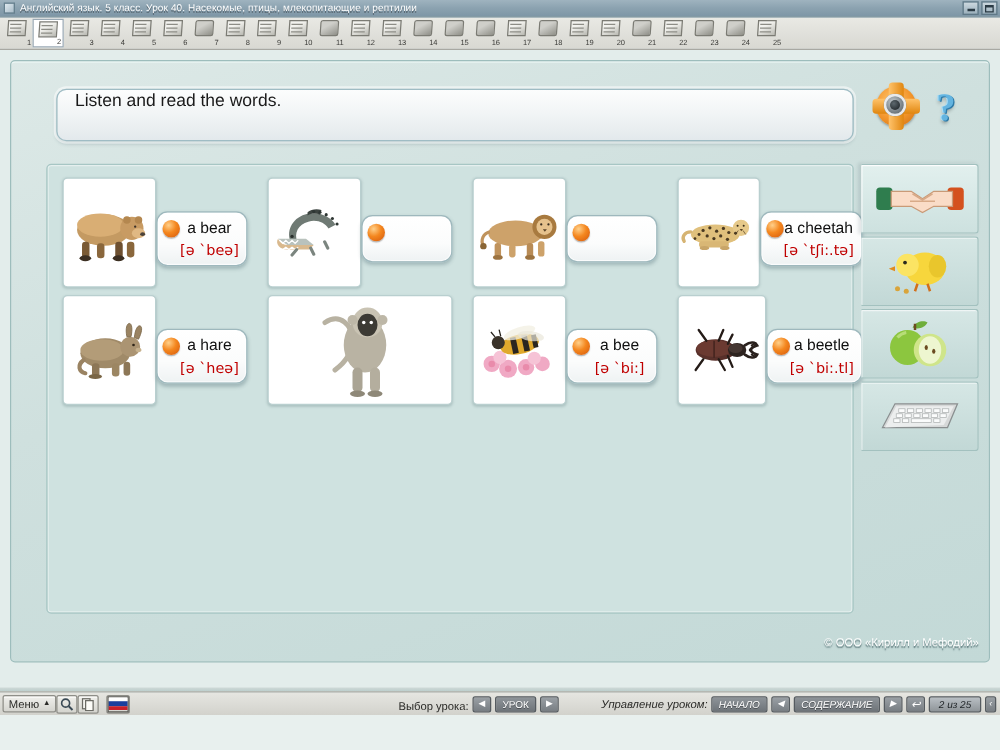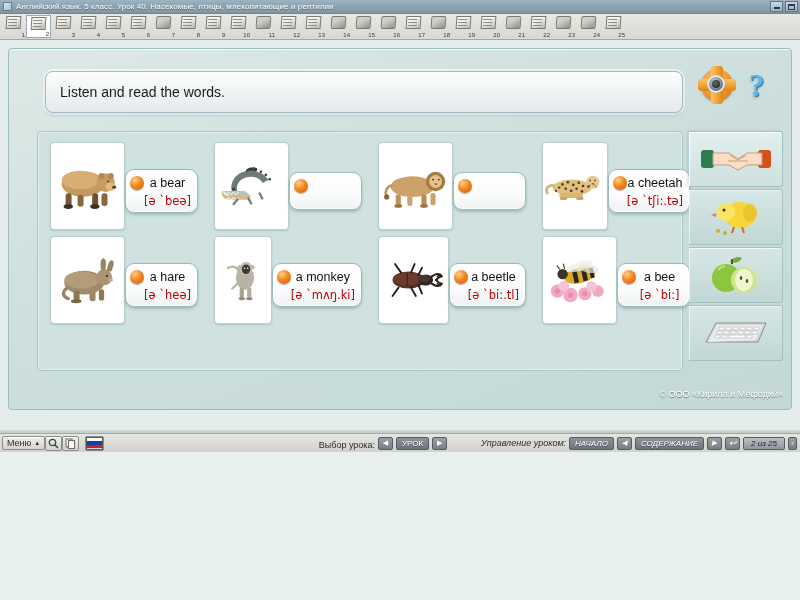--- a/index.html
+++ b/index.html
@@ -3,21 +3,21 @@
 <meta charset="utf-8">
 <style>
   * { box-sizing: border-box; margin: 0; padding: 0; }
   html, body {
     width: 800px; height: 600px; overflow: hidden;
     font-family: "Liberation Sans", sans-serif;
     background: #e8f0ee;
   }
 
   
-  #app { position: relative; width: 800px; height: 452px; background: #e3edeb; }
+  #app { position: relative; width: 800px; height: 572px; background: #e3edeb; }
 
   .titlebar {
     height: 14px; width: 100%;
     background: linear-gradient(180deg, #9fb3bf 0%, #8ba2b0 50%, #7e96a6 100%);
     display: flex; align-items: center; border-bottom: 1px solid #6d8693;
     position: relative;
   }
   .title-icon {
     width: 9px; height: 9px; margin: 0 4px 0 3px;
     background: linear-gradient(135deg,#dfe9ef,#a9bcc8);
@@ -79,21 +79,21 @@
     box-shadow: inset 0 1px 0 #f2fbfa;
   }
 
   
   .prompt-wrap { position: absolute; left: 36px; top: 22px; right: 108px; }
   .prompt {
     height: 42px; border-radius: 8px;
     background: linear-gradient(180deg,#fcfdfd 0%,#f2f5f6 45%,#e3e9ec 100%);
     border: 1px solid #9fbcc4;
     box-shadow: 0 0 0 2px rgba(255,255,255,.55), 0 2px 3px rgba(70,100,110,.3);
-    display: flex; align-items: center; padding-left: 14px;
+    display: flex; align-items: flex-start; padding-left: 14px;
   }
   .prompt-text { font-size: 14px; color: #1a1a1a; }
 
   .tool-icons { position: absolute; right: 12px; top: 18px; display: flex; gap: 8px; align-items: center; }
   .ic { width: 36px; height: 36px; position: relative; cursor: pointer; }
 
   
   .ic-speaker .gear {
     position: absolute; inset: 2px;
     background: radial-gradient(circle at 40% 35%, #ffc36b 0%, #f2942a 55%, #c96c10 100%);
@@ -521,50 +521,20 @@
     <circle cx="55" cy="16" r="1.4" fill="#fff"></circle>
                   <circle cx="61" cy="16" r="1.4" fill="#fff"></circle>
     <circle cx="46" cy="14" r="4" fill="#bdb7a7"></circle>
                   <circle cx="70" cy="14" r="4" fill="#bdb7a7"></circle>
     <rect x="46" y="52" width="8" height="20" rx="4" fill="#aaa494"></rect>
     <rect x="60" y="52" width="8" height="20" rx="4" fill="#b4ae9e"></rect>
     <ellipse cx="50" cy="73" rx="6" ry="2.6" fill="#8e8878"></ellipse>
     <ellipse cx="64" cy="73" rx="6" ry="2.6" fill="#8e8878"></ellipse>
   </svg>
               </div>
-              <div class="word">
-                <span class="bullet"></span>
-                <span class="txt"><span class="label">a monkey</span><br><span class="ipa">[ə `mʌŋ.ki]</span></span>
-              </div>
-            </div>
-            <div class="cell">
-              <div class="photo">
-                <svg width="112" height="68" viewBox="0 0 112 68">
-    <ellipse cx="48" cy="34" rx="26" ry="14" fill="#58302a"></ellipse>
-    <ellipse cx="46" cy="32" rx="23" ry="11" fill="#6b3a31"></ellipse>
-    <path d="M46 22v22" stroke="#3a1f1a" stroke-width="1.6"></path>
-    <ellipse cx="76" cy="34" rx="12" ry="9" fill="#2e2420"></ellipse>
-    <ellipse cx="74" cy="32" rx="9" ry="6" fill="#453732"></ellipse>
-    <path d="M86 28c8-6 14-4 16 0-4 1-7 3-9 6" fill="none" stroke="#2a211d" stroke-width="3.5" stroke-linecap="round"></path>
-    <path d="M86 40c8 6 14 4 16 0-4-1-7-3-9-6" fill="none" stroke="#2a211d" stroke-width="3.5" stroke-linecap="round"></path>
-    <path d="M95 28l5-3M95 40l5 3" stroke="#2a211d" stroke-width="2.5" stroke-linecap="round"></path>
-    <g stroke="#241b17" stroke-width="3" fill="none" stroke-linecap="round">
-      <path d="M36 22L26 8"></path>
-                    <path d="M52 22L58 8"></path>
-                    <path d="M32 46L22 60"></path>
-      <path d="M52 46L60 60"></path>
-                    <path d="M64 26L70 14"></path>
-                    <path d="M64 42L70 56"></path>
-    </g>
-  </svg>
-              </div>
-              <div class="word">
-                <span class="bullet"></span>
-                <span class="txt"><span class="label">a beetle</span><br><span class="ipa">[ə `bi:.tl]</span></span>
-              </div>
             </div>
             <div class="cell">
               <div class="photo">
                 <svg width="112" height="70" viewBox="0 0 112 70">
     <g fill="#f0a9c4">
       <circle cx="22" cy="52" r="10"></circle>
                     <circle cx="42" cy="58" r="11"></circle>
       <circle cx="64" cy="56" r="10"></circle>
                     <circle cx="84" cy="52" r="9"></circle>
       <circle cx="32" cy="44" r="8" fill="#f6c3d6"></circle>
@@ -585,20 +555,46 @@
     <path d="M26 19l-5-6M33 18l-2-8" stroke="#2a2620" stroke-width="1.6"></path>
     <ellipse cx="56" cy="14" rx="20" ry="7" fill="#f2efe2" opacity=".75" transform="rotate(-18 56 14)"></ellipse>
     <ellipse cx="70" cy="18" rx="16" ry="6" fill="#eae7da" opacity=".7" transform="rotate(8 70 18)"></ellipse>
   </svg>
               </div>
               <div class="word">
                 <span class="bullet"></span>
                 <span class="txt"><span class="label">a bee</span><br><span class="ipa">[ə `bi:]</span></span>
               </div>
             </div>
+            <div class="cell">
+              <div class="photo">
+                <svg width="112" height="68" viewBox="0 0 112 68">
+    <ellipse cx="48" cy="34" rx="26" ry="14" fill="#58302a"></ellipse>
+    <ellipse cx="46" cy="32" rx="23" ry="11" fill="#6b3a31"></ellipse>
+    <path d="M46 22v22" stroke="#3a1f1a" stroke-width="1.6"></path>
+    <ellipse cx="76" cy="34" rx="12" ry="9" fill="#2e2420"></ellipse>
+    <ellipse cx="74" cy="32" rx="9" ry="6" fill="#453732"></ellipse>
+    <path d="M86 28c8-6 14-4 16 0-4 1-7 3-9 6" fill="none" stroke="#2a211d" stroke-width="3.5" stroke-linecap="round"></path>
+    <path d="M86 40c8 6 14 4 16 0-4-1-7-3-9-6" fill="none" stroke="#2a211d" stroke-width="3.5" stroke-linecap="round"></path>
+    <path d="M95 28l5-3M95 40l5 3" stroke="#2a211d" stroke-width="2.5" stroke-linecap="round"></path>
+    <g stroke="#241b17" stroke-width="3" fill="none" stroke-linecap="round">
+      <path d="M36 22L26 8"></path>
+                    <path d="M52 22L58 8"></path>
+                    <path d="M32 46L22 60"></path>
+      <path d="M52 46L60 60"></path>
+                    <path d="M64 26L70 14"></path>
+                    <path d="M64 42L70 56"></path>
+    </g>
+  </svg>
+              </div>
+              <div class="word">
+                <span class="bullet"></span>
+                <span class="txt"><span class="label">a beetle</span><br><span class="ipa">[ə `bi:.tl]</span></span>
+              </div>
+            </div>
           </div>
         </div>
     </div>
 
     <div class="rail">
       <div class="rail-tab active">
         <svg width="72" height="34" viewBox="0 0 72 34">
           <rect x="1" y="8" width="13" height="18" rx="3" fill="#2f7d4e"></rect>
           <rect x="58" y="8" width="13" height="18" rx="3" fill="#d4511e"></rect>
           <path d="M13 11h16l9 6 9-6h15v12H47l-9 5-9-5H13z" fill="#fadcc7" stroke="#c99a77" stroke-width="1"></path>

